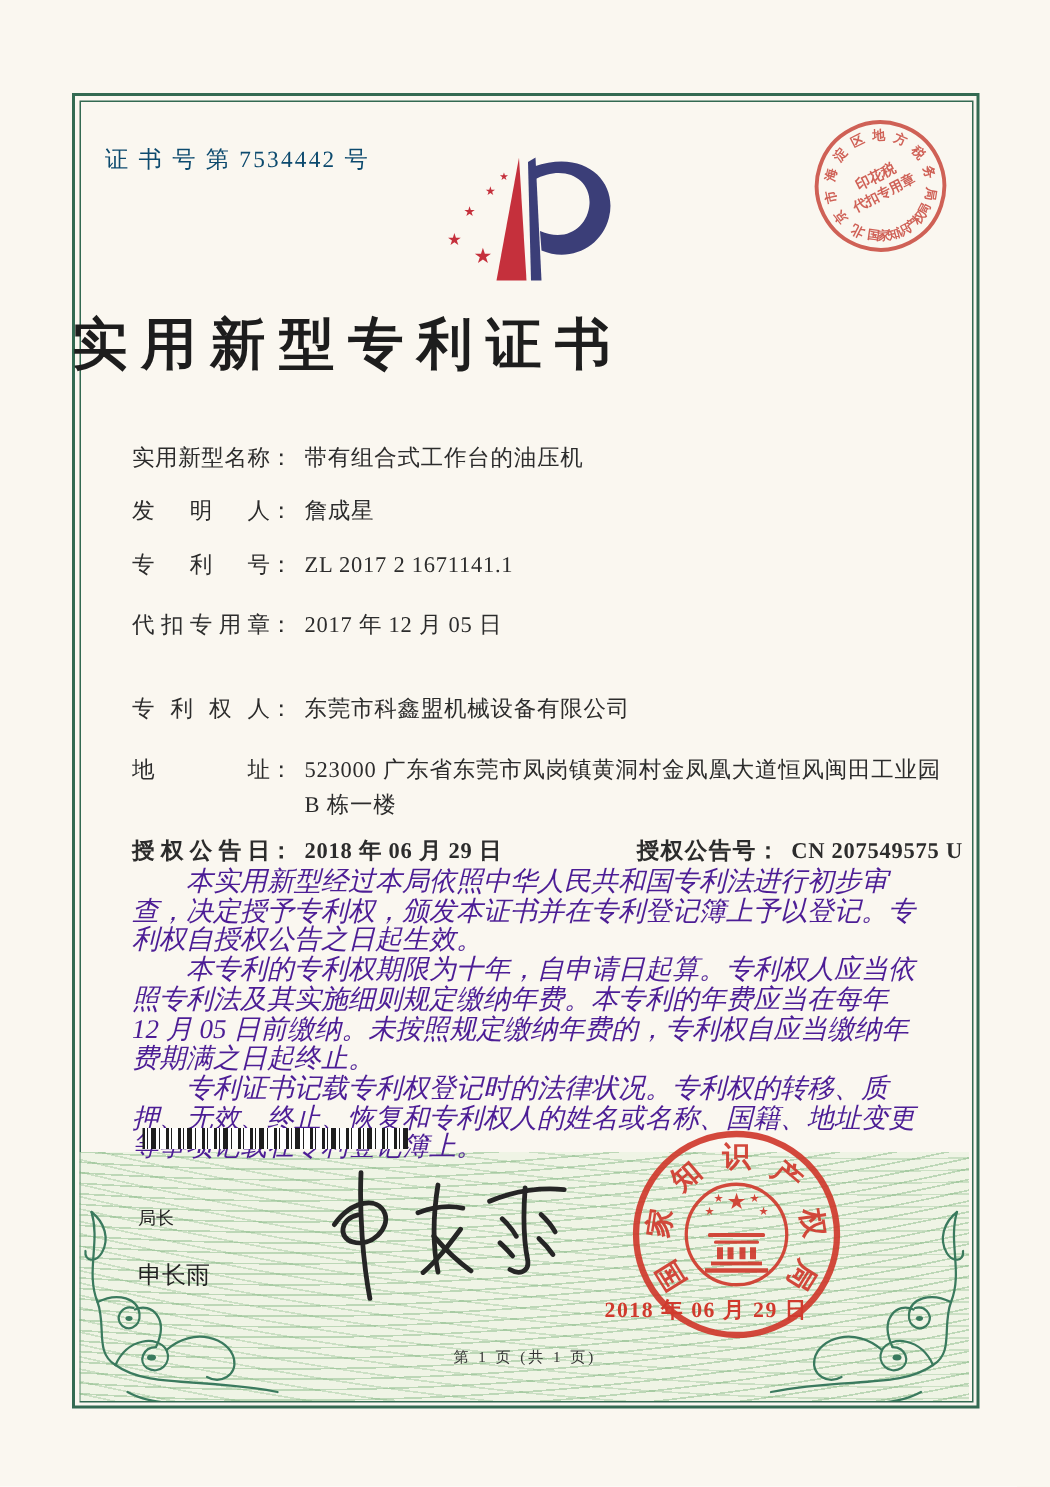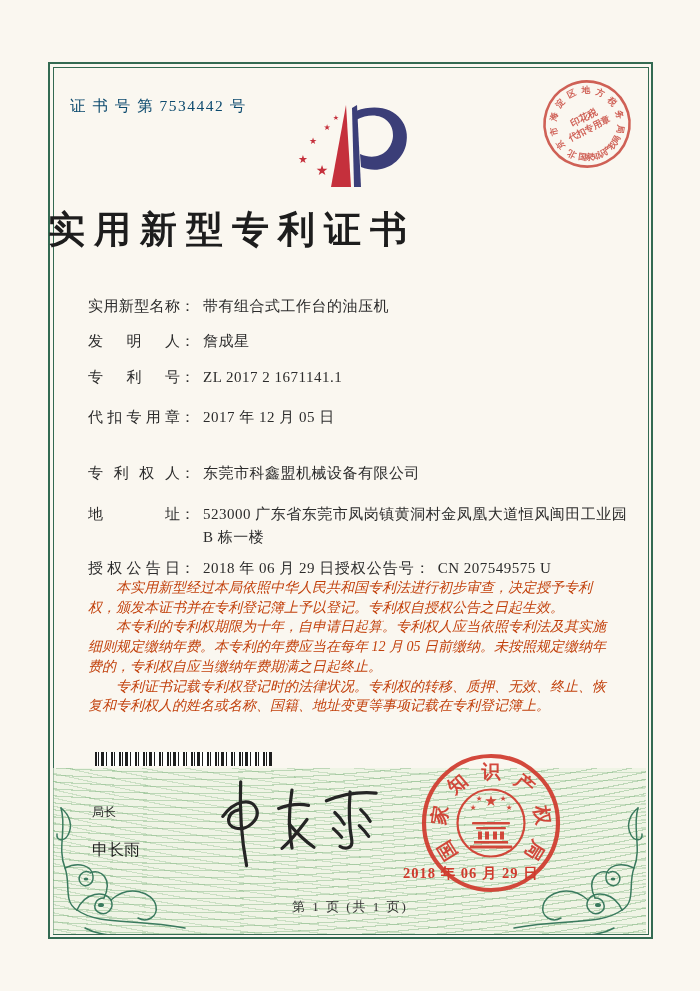--- a/index.html
+++ b/index.html
@@ -20,35 +20,35 @@
   .logo{position:absolute;left:286px;top:99px;width:128px;height:96px;}
   .taxstamp{position:absolute;left:537px;top:74px;width:100px;height:100px;transform:rotate(-27deg);opacity:.85;}
   .title{position:absolute;left:48px;top:205px;width:604px;margin:0;text-align:left;
     font-size:37px;font-weight:700;letter-spacing:9px;color:#1d1d1d;}
   .fields{position:absolute;left:88px;top:295px;width:554px;font-size:15px;}
   .row{display:flex;align-items:flex-start;line-height:22px;}
   .flabel{display:inline-block;width:92px;text-align:justify;text-align-last:justify;white-space:nowrap;}
   .colon{margin-right:8px;}
   .fvalue{letter-spacing:.5px;}
   .addr-value{max-width:432px;line-height:23px;}
-  .grant-row{}
+  .grant-row{justify-content:space-between;font-weight:bold;}
   .grant-right{display:flex;}
   .grant-right .flabel{width:auto;letter-spacing:1px;}
-  .body-text{position:absolute;left:88px;top:578px;width:526px;font-size:14px;line-height:19.7px;
-    font-style:italic;color:#c2410c;}
+  .body-text{position:absolute;left:88px;top:578px;width:526px;font-size:18px;line-height:19.7px;
+    font-style:italic;color:#4c1d95;}
   .body-text p{margin:0;text-indent:2em;}
   .barcode{position:absolute;left:95px;top:752px;width:177px;height:14px;
     background-image:repeating-linear-gradient(90deg,#1e1e1e 0 2px,#fff 2px 3px,#1e1e1e 3px 4px,#fff 4px 6px,#1e1e1e 6px 9px,#fff 9px 11px,#1e1e1e 11px 12px,#fff 12px 16px,#1e1e1e 16px 18px,#fff 18px 19px,#1e1e1e 19px 20px,#fff 20px 24px);}
   .director-title{position:absolute;left:92px;top:804px;font-size:12px;color:#222;}
   .director-name{position:absolute;left:92px;top:840px;font-size:16px;color:#222;}
   .signature{position:absolute;left:195px;top:768px;width:195px;height:102px;transform:rotate(-2deg);}
   .seal{position:absolute;left:416px;top:748px;width:150px;height:150px;opacity:.92;}
   .seal-date{position:absolute;left:403px;top:864px;font-size:14.5px;font-weight:600;letter-spacing:1px;
     color:var(--seal-red);z-index:5;}
-  .footer{position:absolute;left:48px;top:898px;width:604px;text-align:center;font-size:13px;
+  .footer{position:absolute;left:48px;top:898px;width:604px;text-align:center;font-size:10px;
     letter-spacing:2px;color:#333;}
 </style>
 </head>
 <body>
 
 <div class="page">
 
   <div class="frame">
     <div class="frame-inner"></div>
   </div>

